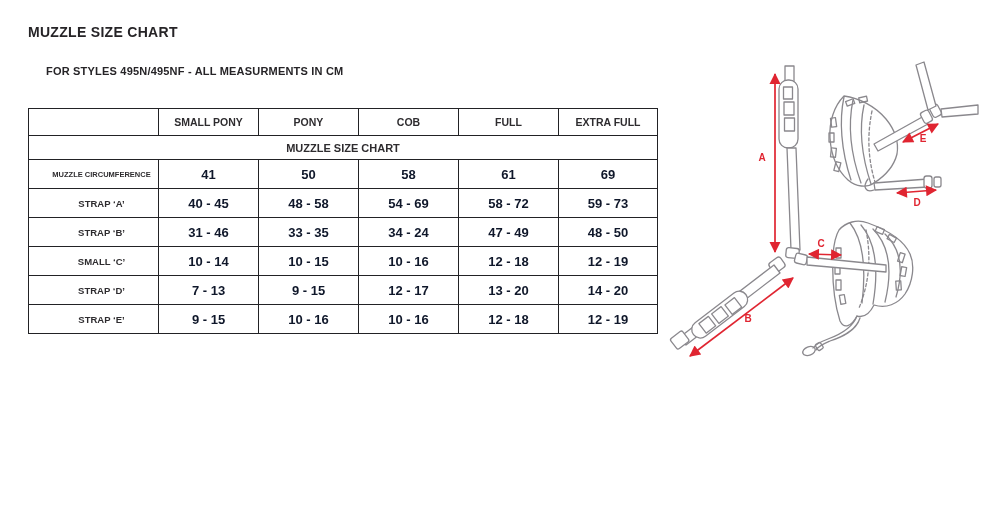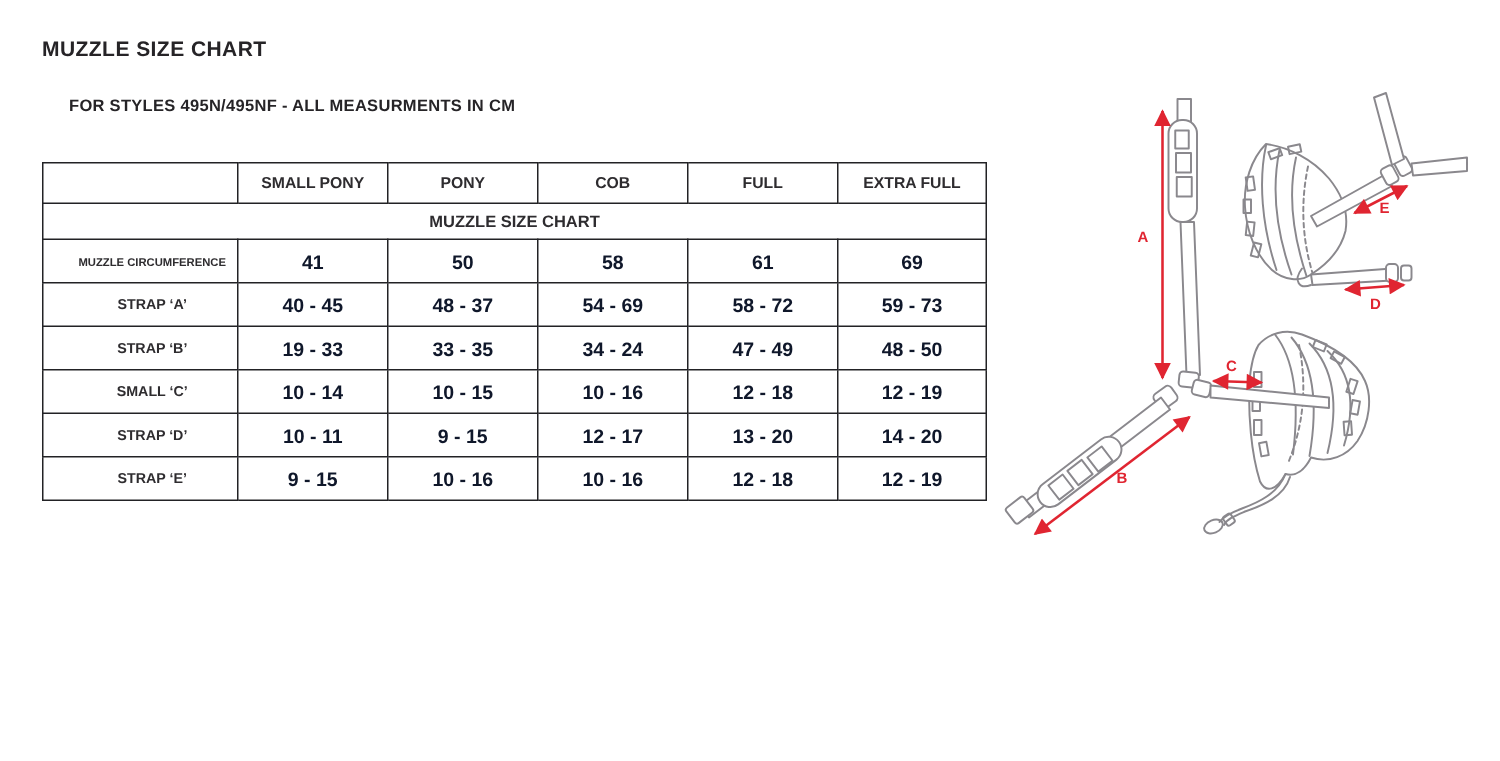--- a/index.html
+++ b/index.html
@@ -66,44 +66,44 @@
         <td class="row-label">MUZZLE CIRCUMFERENCE</td>
         <td>41</td>
         <td>50</td>
         <td>58</td>
         <td>61</td>
         <td>69</td>
       </tr>
       <tr>
         <td class="row-label">STRAP ‘A’</td>
         <td>40 - 45</td>
-        <td>48 - 37</td>
+        <td>48 - 58</td>
         <td>54 - 69</td>
         <td>58 - 72</td>
         <td>59 - 73</td>
       </tr>
       <tr>
         <td class="row-label">STRAP ‘B’</td>
-        <td>19 - 33</td>
+        <td>31 - 46</td>
         <td>33 - 35</td>
         <td>34 - 24</td>
         <td>47 - 49</td>
         <td>48 - 50</td>
       </tr>
       <tr>
         <td class="row-label">SMALL ‘C’</td>
         <td>10 - 14</td>
         <td>10 - 15</td>
         <td>10 - 16</td>
         <td>12 - 18</td>
         <td>12 - 19</td>
       </tr>
       <tr>
         <td class="row-label">STRAP ‘D’</td>
-        <td>10 - 11</td>
+        <td>7 - 13</td>
         <td>9 - 15</td>
         <td>12 - 17</td>
         <td>13 - 20</td>
         <td>14 - 20</td>
       </tr>
       <tr>
         <td class="row-label">STRAP ‘E’</td>
         <td>9 - 15</td>
         <td>10 - 16</td>
         <td>10 - 16</td>

